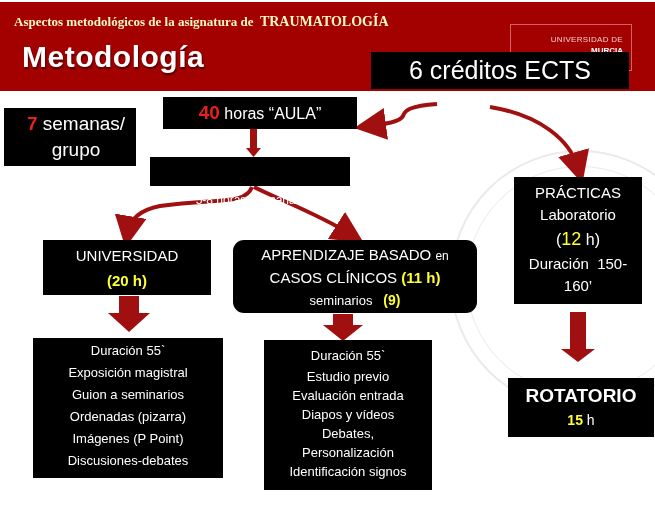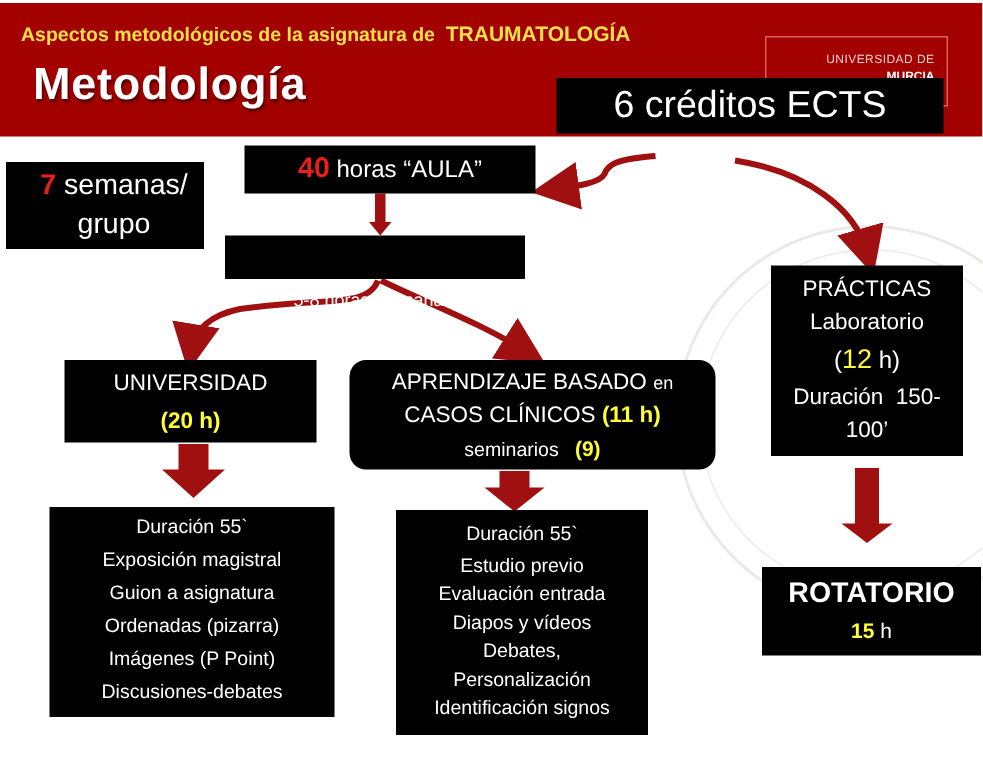--- a/index.html
+++ b/index.html
@@ -1,18 +1,18 @@
 <!DOCTYPE html>
 <html><head>
 <meta charset="utf-8">
 <style>
   html, body { margin:0; padding:0; }
   body { width:655px; height:511px; position:relative; overflow:hidden; background:#ffffff; font-family:"Liberation Sans", sans-serif; }
   .header { position:absolute; left:0; top:2px; width:655px; height:89px; background:#a30000; }
-  .subtitle { position:absolute; left:14px; top:12px; color:#fde047; font-size:13px; font-weight:bold; white-space:nowrap; }
+  .subtitle { position:absolute; left:14px; top:12px; color:#fef9c3; font-size:13px; font-weight:bold; white-space:nowrap;font-family:Liberation Serif, serif; }
   .subtitle .em { font-size:14px; }
   .title { position:absolute; left:22px; top:38px; color:#fff; font-size:30px; font-weight:bold; text-shadow:1px 2px 2px rgba(0,0,0,0.5); letter-spacing:0.5px; }
   .logo { position:absolute; left:510px; top:22px; width:122px; height:47px; border:1px solid #d86060; box-sizing:border-box; }
   .logo .l1 { position:absolute; right:8px; top:10px; color:#f3d0d0; font-size:8px; letter-spacing:0.3px; }
   .logo .l2 { position:absolute; right:8px; top:21px; color:#fff; font-size:8px; font-weight:bold; }
   .watermark { position:absolute; left:450px; top:150px; width:260px; height:260px; border-radius:50%; border:2px solid #eee8e8; box-sizing:border-box; }
   .watermark::before { content:""; position:absolute; left:14px; top:14px; right:14px; bottom:14px; border-radius:50%; border:1px solid #efe9e9; }
   .box { position:absolute; background:#000; color:#fff; text-align:center; box-sizing:border-box; }
   .red { color:#e8201c; font-weight:bold; }
   .yellow { color:#ffff33; font-weight:bold; }
@@ -89,27 +89,27 @@
   <div><span>APRENDIZAJE BASADO</span> <span style="font-size:12px;">en</span></div>
   <div><span>CASOS CLÍNICOS</span> <span class="yellow">(11 h)</span></div>
   <div style="font-size:13px;"><span>seminarios</span>&nbsp;&nbsp; <span class="yellow" style="font-size:14px;">(9)</span></div>
 </div>
 
 <div class="box" style="left:514px; top:177px; width:128px; height:127px; font-size:15px; line-height:22px; padding-top:5px;">
   <div>PRÁCTICAS</div>
   <div>Laboratorio</div>
   <div style="font-size:16px; line-height:26px;"><span>(</span><span class="yellow-n" style="font-size:18px;">12</span><span> h)</span></div>
   <div style="white-space:pre;">Duración  150-</div>
-  <div>100’</div>
+  <div>160’</div>
 </div>
 
 <div class="box" style="left:33px; top:338px; width:190px; height:140px; font-size:13px; line-height:22px; padding-top:2px;">
   <div>Duración 55`</div>
   <div>Exposición magistral</div>
-  <div>Guion a asignatura</div>
+  <div>Guion a seminarios</div>
   <div>Ordenadas (pizarra)</div>
   <div>Imágenes (P Point)</div>
   <div>Discusiones-debates</div>
 </div>
 
 <div class="box" style="left:264px; top:340px; width:168px; height:150px; font-size:13px; line-height:19px; padding-top:5px;">
   <div style="line-height:22px;">Duración 55`</div>
   <div>Estudio previo</div>
   <div>Evaluación entrada</div>
   <div>Diapos y vídeos</div>

